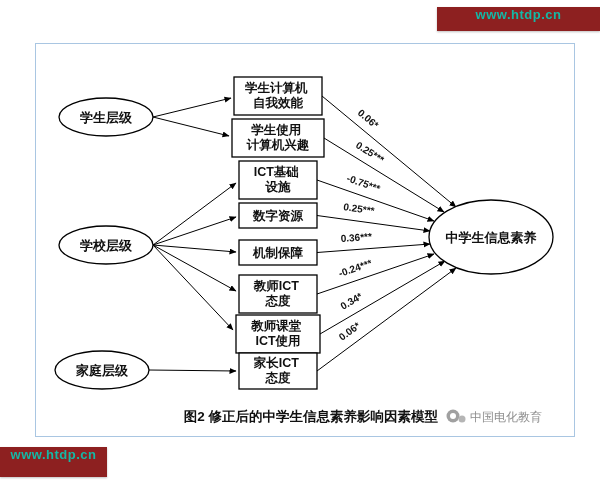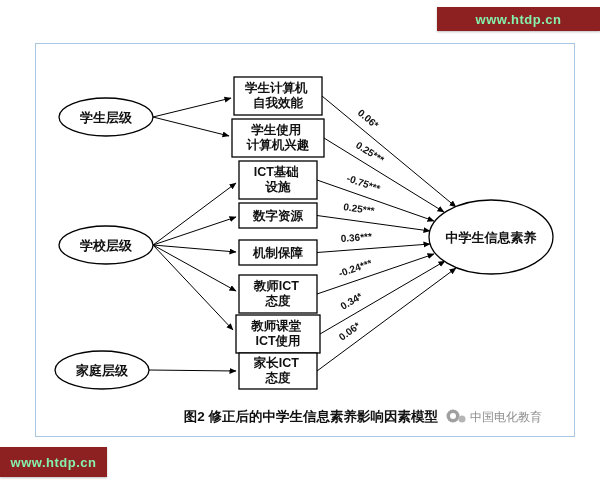--- a/index.html
+++ b/index.html
@@ -1,22 +1,22 @@
 <!DOCTYPE html>
 <html><head>
 <meta charset="utf-8">
 <style>
   html,body{margin:0;padding:0;}
   body{
     width:600px;height:480px;position:relative;background:#ffffff;
     font-family:"Liberation Sans","DejaVu Sans",sans-serif;overflow:hidden;
   }
   .banner{
-    position:absolute;background:#8d2020;color:#86efac;
-    display:flex;align-items:center;justify-content:center;
+    position:absolute;background:#8d2020;color:#14b8a6;
+    display:flex;justify-content:center;
     font-weight:bold;letter-spacing:0.5px;
     box-shadow:0 1px 2px rgba(0,0,0,0.25);
   }
   .banner-top{top:7px;right:0;width:163px;height:24px;font-size:13px;}
   .banner-bottom{bottom:3px;left:0;width:107px;height:30px;font-size:13px;}
   .figure-frame{
     position:absolute;left:35px;top:43px;width:540px;height:394px;
     border:1px solid #a9c6e2;background:#ffffff;box-sizing:border-box;
   }
   svg text{font-family:"Liberation Sans","DejaVu Sans",sans-serif;}

